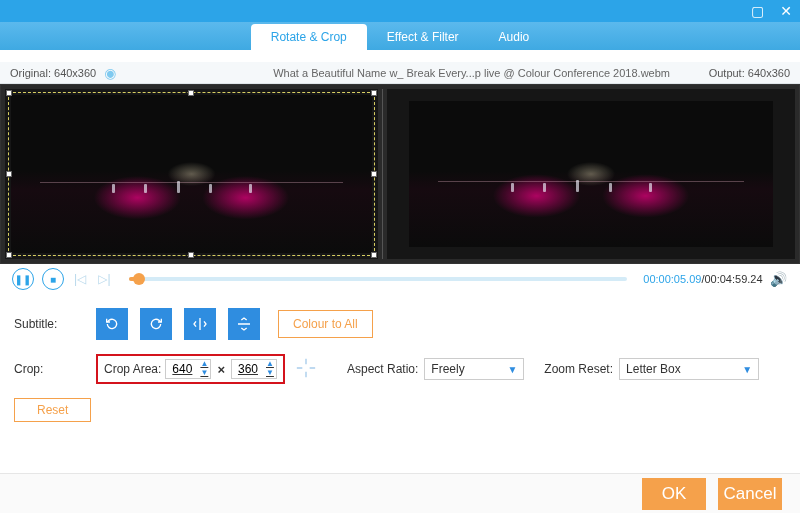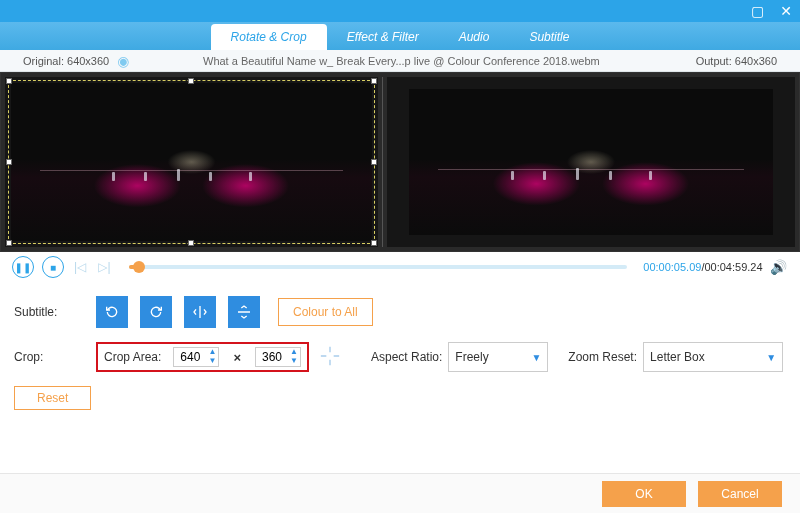--- a/index.html
+++ b/index.html
@@ -1,24 +1,24 @@
 <!DOCTYPE html>
 <html><head>
 <meta charset="utf-8">
 <style>
   * { box-sizing: border-box; margin: 0; padding: 0; font-family: "Segoe UI", Arial, sans-serif; }
   body { width: 800px; height: 513px; background: #fff; font-size: 12px; color: #333; overflow: hidden; }
   .titlebar { height: 22px; background: #2ca4e8; display: flex; justify-content: flex-end; align-items: center; padding-right: 8px; gap: 16px; }
   .tb-icon { color: #fff; font-size: 14px; cursor: pointer; line-height: 1; }
   .tabs { height: 28px; background: linear-gradient(#5bb9ed,#3fa9e2); display: flex; justify-content: center; align-items: flex-end; }
-  .tab { padding: 6px 20px; color: #fff; font-size: 12px; cursor: pointer; font-style: italic; }
+  .tab { padding: 6px 20px; color: #fff; font-size: 12px; cursor: pointer; }
   .tab.active { background: #fff; color: #2ca4e8; border-top-left-radius: 4px; border-top-right-radius: 4px; }
-  .infobar { height: 22px; background: #f5f8fa; display: flex; align-items: center; font-size: 11px; color: #555; padding: 0 23px; border-bottom: 1px solid #e0e6ea; }
+  .infobar { height: 22px; background: #f5f8fa; display: flex; align-items: center; font-size: 11px; color: #555; padding: 0 10px; border-bottom: 1px solid #e0e6ea; margin-top: 12px; }
   .infobar .left { flex: 0 0 180px; display: flex; align-items: center; gap: 8px; }
-  .infobar .center { flex: 1; text-align: left; color: #666; }
+  .infobar .center { flex: 1; text-align: right; color: #666; }
   .infobar .right { flex: 0 0 120px; text-align: right; }
   .eye { color: #7fcaf0; font-size: 14px; }
   .preview-row { height: 180px; background: #2a2a2a; border: 1px solid #333; display: flex; padding: 4px; gap: 4px; }
   .preview { flex: 1; position: relative; background: #161616; }
   .concert { position: absolute; inset: 6px; background:
     radial-gradient(ellipse 70px 35px at 35% 65%, rgba(255,0,140,.65), transparent 62%),
     radial-gradient(ellipse 70px 35px at 65% 65%, rgba(255,0,140,.65), transparent 62%),
     radial-gradient(ellipse 40px 20px at 50% 50%, rgba(255,240,200,.35), transparent 60%),
     linear-gradient(#0b0b0b 0%, #0b0b0b 48%, #160a10 60%, #0b0b0b 100%);
   }
@@ -38,50 +38,49 @@
   .slider .thumb { position: absolute; top: -4px; left: 2%; width: 12px; height: 12px; background: #f5a14b; border-radius: 50%; margin-left: -6px; }
   .time { font-size: 11px; }
   .time .cur { color: #2ca4e8; }
   .vol { color: #2ca4e8; font-size: 14px; }
   .form { padding: 14px 14px 0 14px; }
   .row { display: flex; align-items: center; margin-bottom: 14px; }
   .lbl { width: 82px; font-size: 12px; color: #333; }
   .sqbtn { width: 32px; height: 32px; background: #2f8de0; color: #fff; margin-right: 12px; display: flex; align-items: center; justify-content: center; cursor: pointer; }
   .sqbtn svg { width: 16px; height: 16px; fill: #fff; stroke: #fff; }
   .apply { margin-left: 6px; border: 1px solid #f5a14b; color: #f5a14b; background: #fff; padding: 6px 14px; font-size: 12px; cursor: pointer; }
-  .crop-box { border: 2px solid #d4131c; padding: 3px 6px; display: flex; align-items: center; gap: 12px; }
+  .crop-box { border: 2px solid #d4131c; padding: 3px 6px; display: flex; align-items: center; gap: 4px; }
   .crop-box .cl { font-size: 12px; }
-  .spin { display: flex; align-items: center; border: 1px solid #ccc; height: 20px; }
+  .spin { display: flex; align-items: center; border: 1px solid #ccc; height: 20px; text-decoration: underline; }
   .spin input { width: 32px; border: none; text-align: center; font-size: 12px; height: 18px; outline: none; }
   .spin .arr { display: flex; flex-direction: column; width: 12px; }
   .spin .arr span { height: 9px; font-size: 8px; line-height: 8px; text-align: center; color: #2f8de0; cursor: pointer; }
   .xsep { padding: 0 2px; font-weight: bold; font-size: 13px; }
   .center-icon { margin: 0 10px; color: #a9cdeb; }
   .center-icon svg { width: 22px; height: 22px; stroke: #a9cdeb; fill: none; stroke-width: 1.5; }
   .ddlbl { margin-left: 20px; font-size: 12px; }
-  .dd { border: 1px solid #ccc; height: 30px; min-width: 100px; display: flex; align-items: center; justify-content: space-between; padding: 0 6px; margin-left: 6px; font-size: 12px; cursor: pointer; }
+  .dd { border: 1px solid #ccc; height: 22px; min-width: 100px; display: flex; align-items: center; justify-content: space-between; padding: 0 6px; margin-left: 6px; font-size: 12px; cursor: pointer; }
   .dd .caret { color: #2f8de0; font-size: 10px; }
   .dd.wide { min-width: 140px; }
   .reset { border: 1px solid #f5a14b; color: #f5a14b; background: #fff; padding: 4px 22px; font-size: 12px; cursor: pointer; margin-left: 0; }
   .footer { position: absolute; left: 0; right: 0; bottom: 0; height: 40px; border-top: 1px solid #e6e6e6; background: #fafafa; display: flex; align-items: center; justify-content: flex-end; padding-right: 18px; gap: 12px; }
-  .fbtn2 { background: #f5a14b; color: #fff; border: none; padding: 6px 0; width: 84px; font-size: 12px; cursor: pointer; }
+  .fbtn2 { background: #f5a14b; color: #fff; border: none; padding: 6px 0; width: 64px; font-size: 17px; cursor: pointer; }
 </style>
 </head>
 <body>
 
 <div class="titlebar">
   <span class="tb-icon">▢</span>
   <span class="tb-icon">✕</span>
 </div>
 
 <div class="tabs">
   <div class="tab active">Rotate &amp; Crop</div>
   <div class="tab">Effect &amp; Filter</div>
   <div class="tab">Audio</div>
-  <div class="tab">Subtitle</div>
 </div>
 
 <div class="infobar">
   <div class="left">
     <span>Original: 640x360</span>
     <span class="eye">◉</span>
   </div>
   <div class="center">What a Beautiful Name w_ Break Every...p live @ Colour Conference 2018.webm</div>
   <div class="right">Output: 640x360</div>
 </div>

